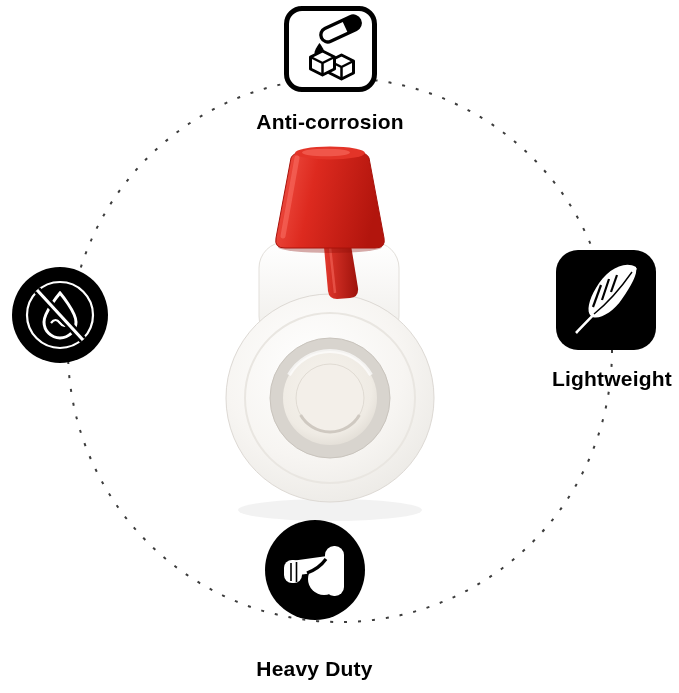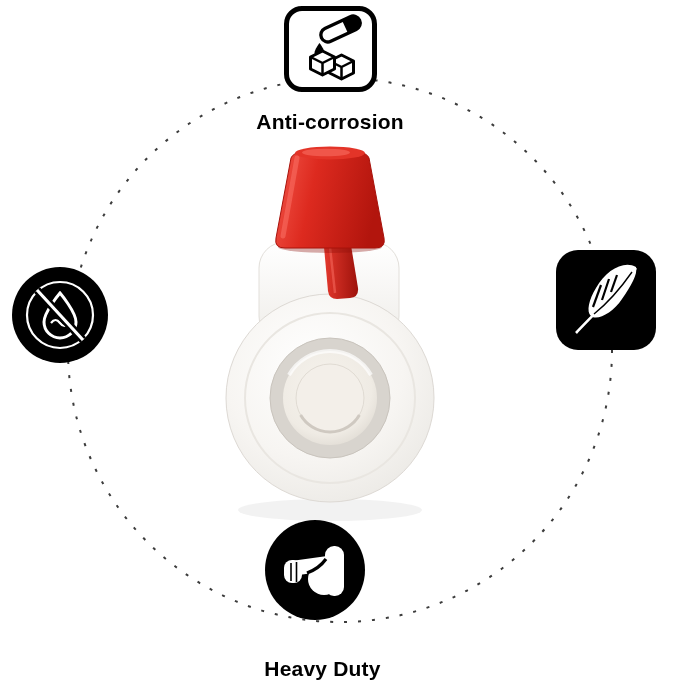--- a/index.html
+++ b/index.html
@@ -73,36 +73,37 @@
       <path d="M80,17 C68,10 50,20 40,38 C33,49 30,62 35,66 C41,71 57,63 66,49 C75,36 82,24 80,17 Z" fill="#fff"></path>
       <path d="M20,83 C32,70 55,48 80,18" fill="none" stroke="#fff" stroke-width="2.6"></path>
       <path d="M38,64 C48,56 62,42 76,22" fill="none" stroke="#000" stroke-width="1.4"></path>
       <g stroke="#000" stroke-width="2.2">
         <path d="M45,35 L37,57"></path>
         <path d="M53,29 L46,50"></path>
         <path d="M61,25 L55,42"></path>
       </g>
     </svg>
   </div>
+  <div class="feature-label" style="left:544px; top:367px; width:136px;">Lightweight</div>
 
   <div class="icon-box black-circle" style="left:265px; top:520px; width:100px; height:100px;">
     <svg viewBox="0 0 100 100">
       <g>
         <rect x="60" y="26" width="19" height="50" rx="9" fill="#fff"></rect>
         <g transform="rotate(-8 48 45)">
           <rect x="25" y="38" width="44" height="15" rx="7.5" fill="#fff"></rect>
         </g>
         <rect x="19" y="40" width="18" height="23" rx="8" fill="#fff"></rect>
         <circle cx="59" cy="59" r="16" fill="#fff"></circle>
         <path d="M42,53 C50,50 56,46 61,39" fill="none" stroke="#000" stroke-width="3.2"></path>
         <path d="M26,43 L26,61 M31.5,42 L31.5,62" stroke="#000" stroke-width="1.6"></path>
       </g>
     </svg>
   </div>
-  <div class="feature-label" style="left:245px; top:657px; width:155px;">Heavy Duty</div>
+  <div class="feature-label" style="left:237px; top:657px; width:155px;">Heavy Duty</div>
 
   <svg class="product-svg" viewBox="0 0 236 400">
     <defs>
       <radialGradient id="bodyG" cx="42%" cy="36%" r="78%">
         <stop offset="0%" stop-color="#ffffff"></stop>
         <stop offset="55%" stop-color="#f7f5f2"></stop>
         <stop offset="85%" stop-color="#edebe7"></stop>
         <stop offset="100%" stop-color="#ddd9d4"></stop>
       </radialGradient>
       <linearGradient id="collarG" x1="0" y1="0" x2="0" y2="1">

